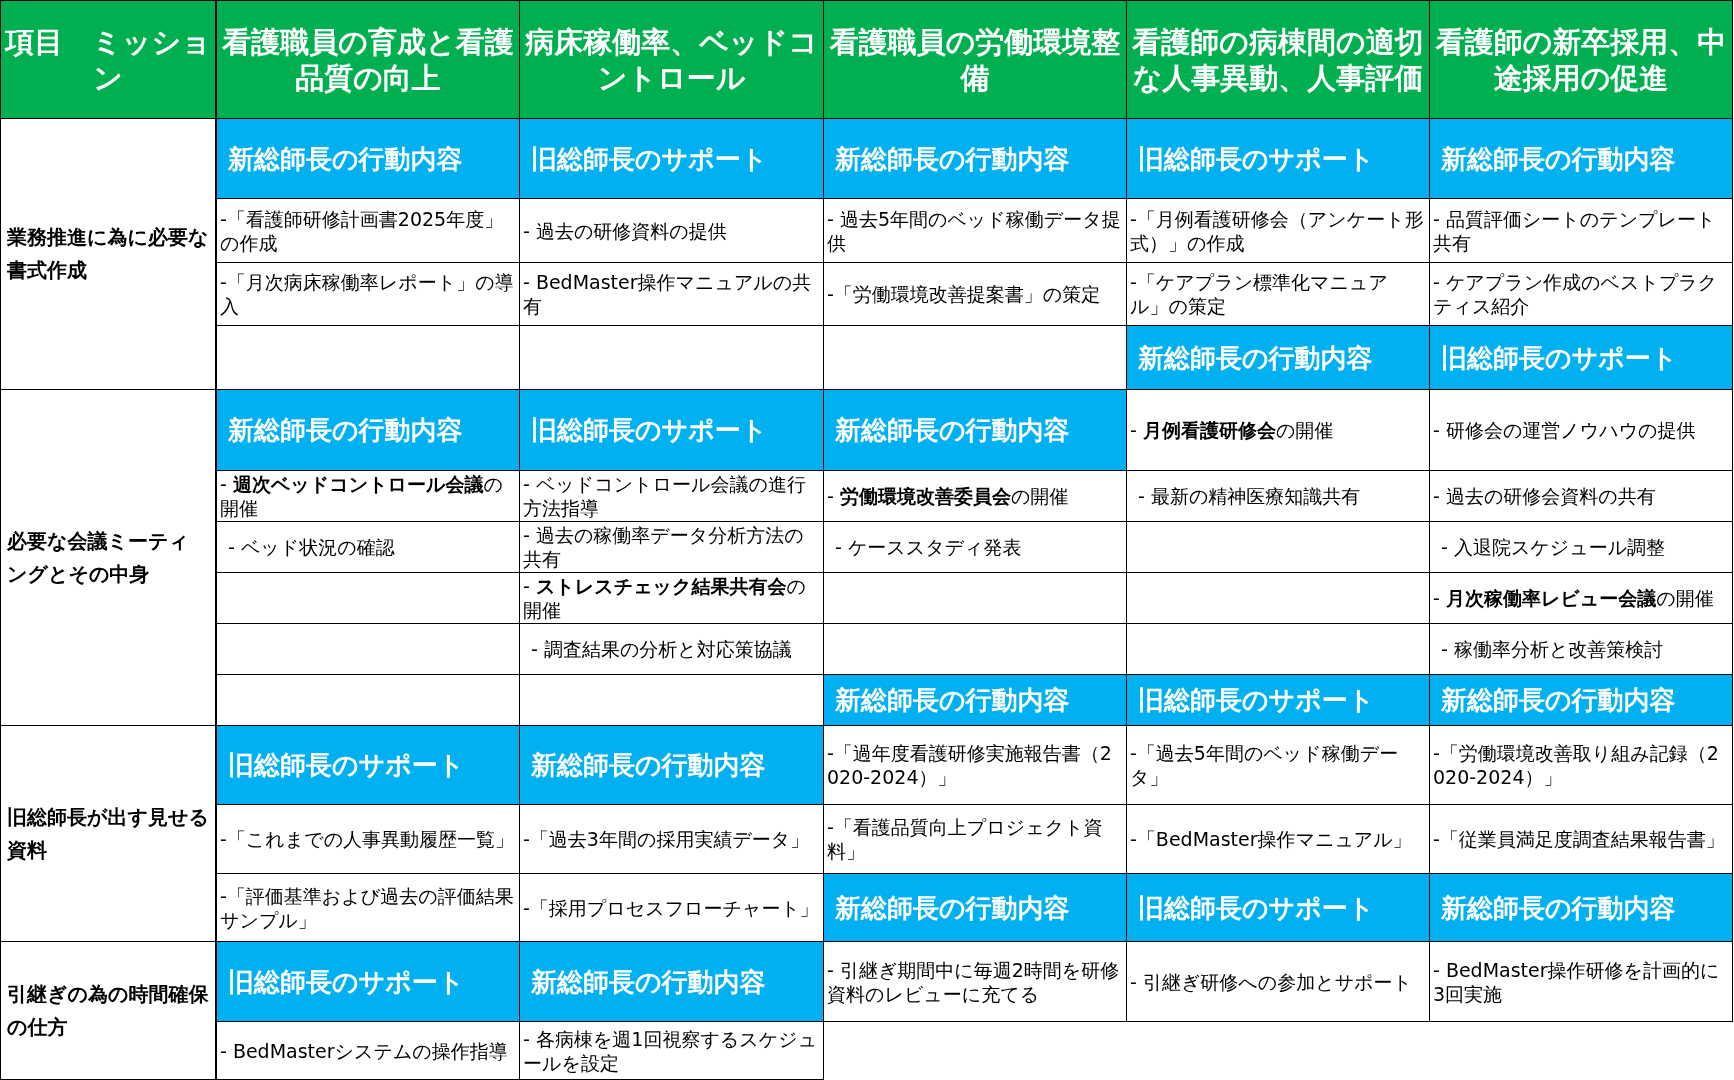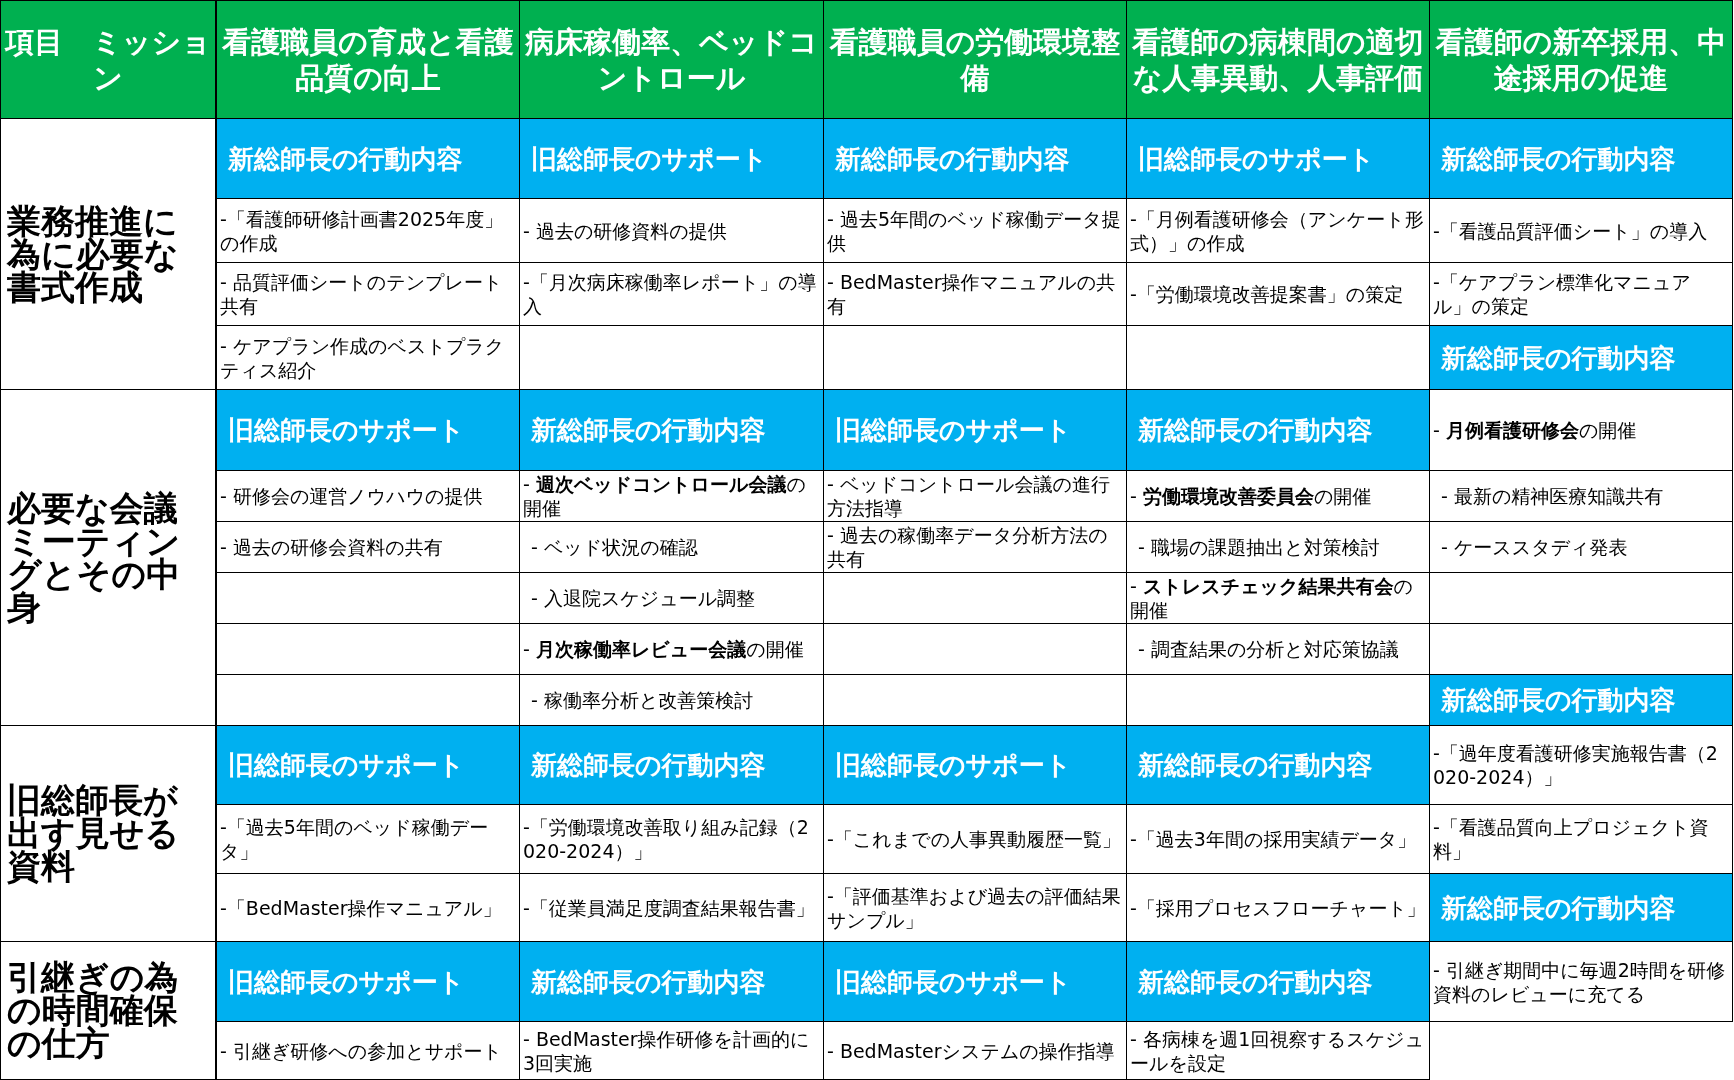--- a/index.html
+++ b/index.html
@@ -55,21 +55,21 @@
       background: var(--role-bg);
       color: var(--hdr-fg);
       font-weight: bold;
       font-size: 26px;
       line-height: 32px;
       padding: 0 11px;
     }
     .label {
       background: #fff;
       font-weight: bold;
-      font-size: 34px;
+      font-size: 20px;
       line-height: 33px;
       padding: 0 6px;
       grid-column: 1;
       border-left: 1px solid var(--grid);
       border-right-width: 2px;
     }
     .body {
       background: #fff;
       font-size: 19px;
       line-height: 24px;
@@ -128,23 +128,20 @@
       <div class="txt">- 過去の研修資料の提供</div>
     </div>
   <div class="cell body">
       <div class="txt">- 過去5年間のベッド稼働データ提供</div>
     </div>
   <div class="cell body">
       <div class="txt">-「月例看護研修会（アンケート形式）」の作成</div>
     </div>
 
   <div class="cell body">
-      <div class="txt">-「看護品質評価シート」の導入</div>
-    </div>
-  <div class="cell body">
       <div class="txt">- 品質評価シートのテンプレート共有</div>
     </div>
   <div class="cell body">
       <div class="txt">-「月次病床稼働率レポート」の導入</div>
     </div>
   <div class="cell body">
       <div class="txt">- BedMaster操作マニュアルの共有</div>
     </div>
   <div class="cell body">
       <div class="txt">-「労働環境改善提案書」の策定</div>
@@ -206,23 +203,20 @@
     </div>
   <div class="cell body">
       <div class="txt">- 過去の研修会資料の共有</div>
     </div>
   <div class="cell body indent">
       <div class="txt">- ベッド状況の確認</div>
     </div>
   <div class="cell body">
       <div class="txt">- 過去の稼働率データ分析方法の共有</div>
     </div>
-  <div class="cell body indent">
-      <div class="txt">- 職場の課題抽出と対策検討</div>
-    </div>
 
   <div class="cell body indent">
       <div class="txt">- ケーススタディ発表</div>
     </div>
   <div class="cell body">
       <div class="txt"></div>
     </div>
   <div class="cell body indent">
       <div class="txt">- 入退院スケジュール調整</div>
     </div>

